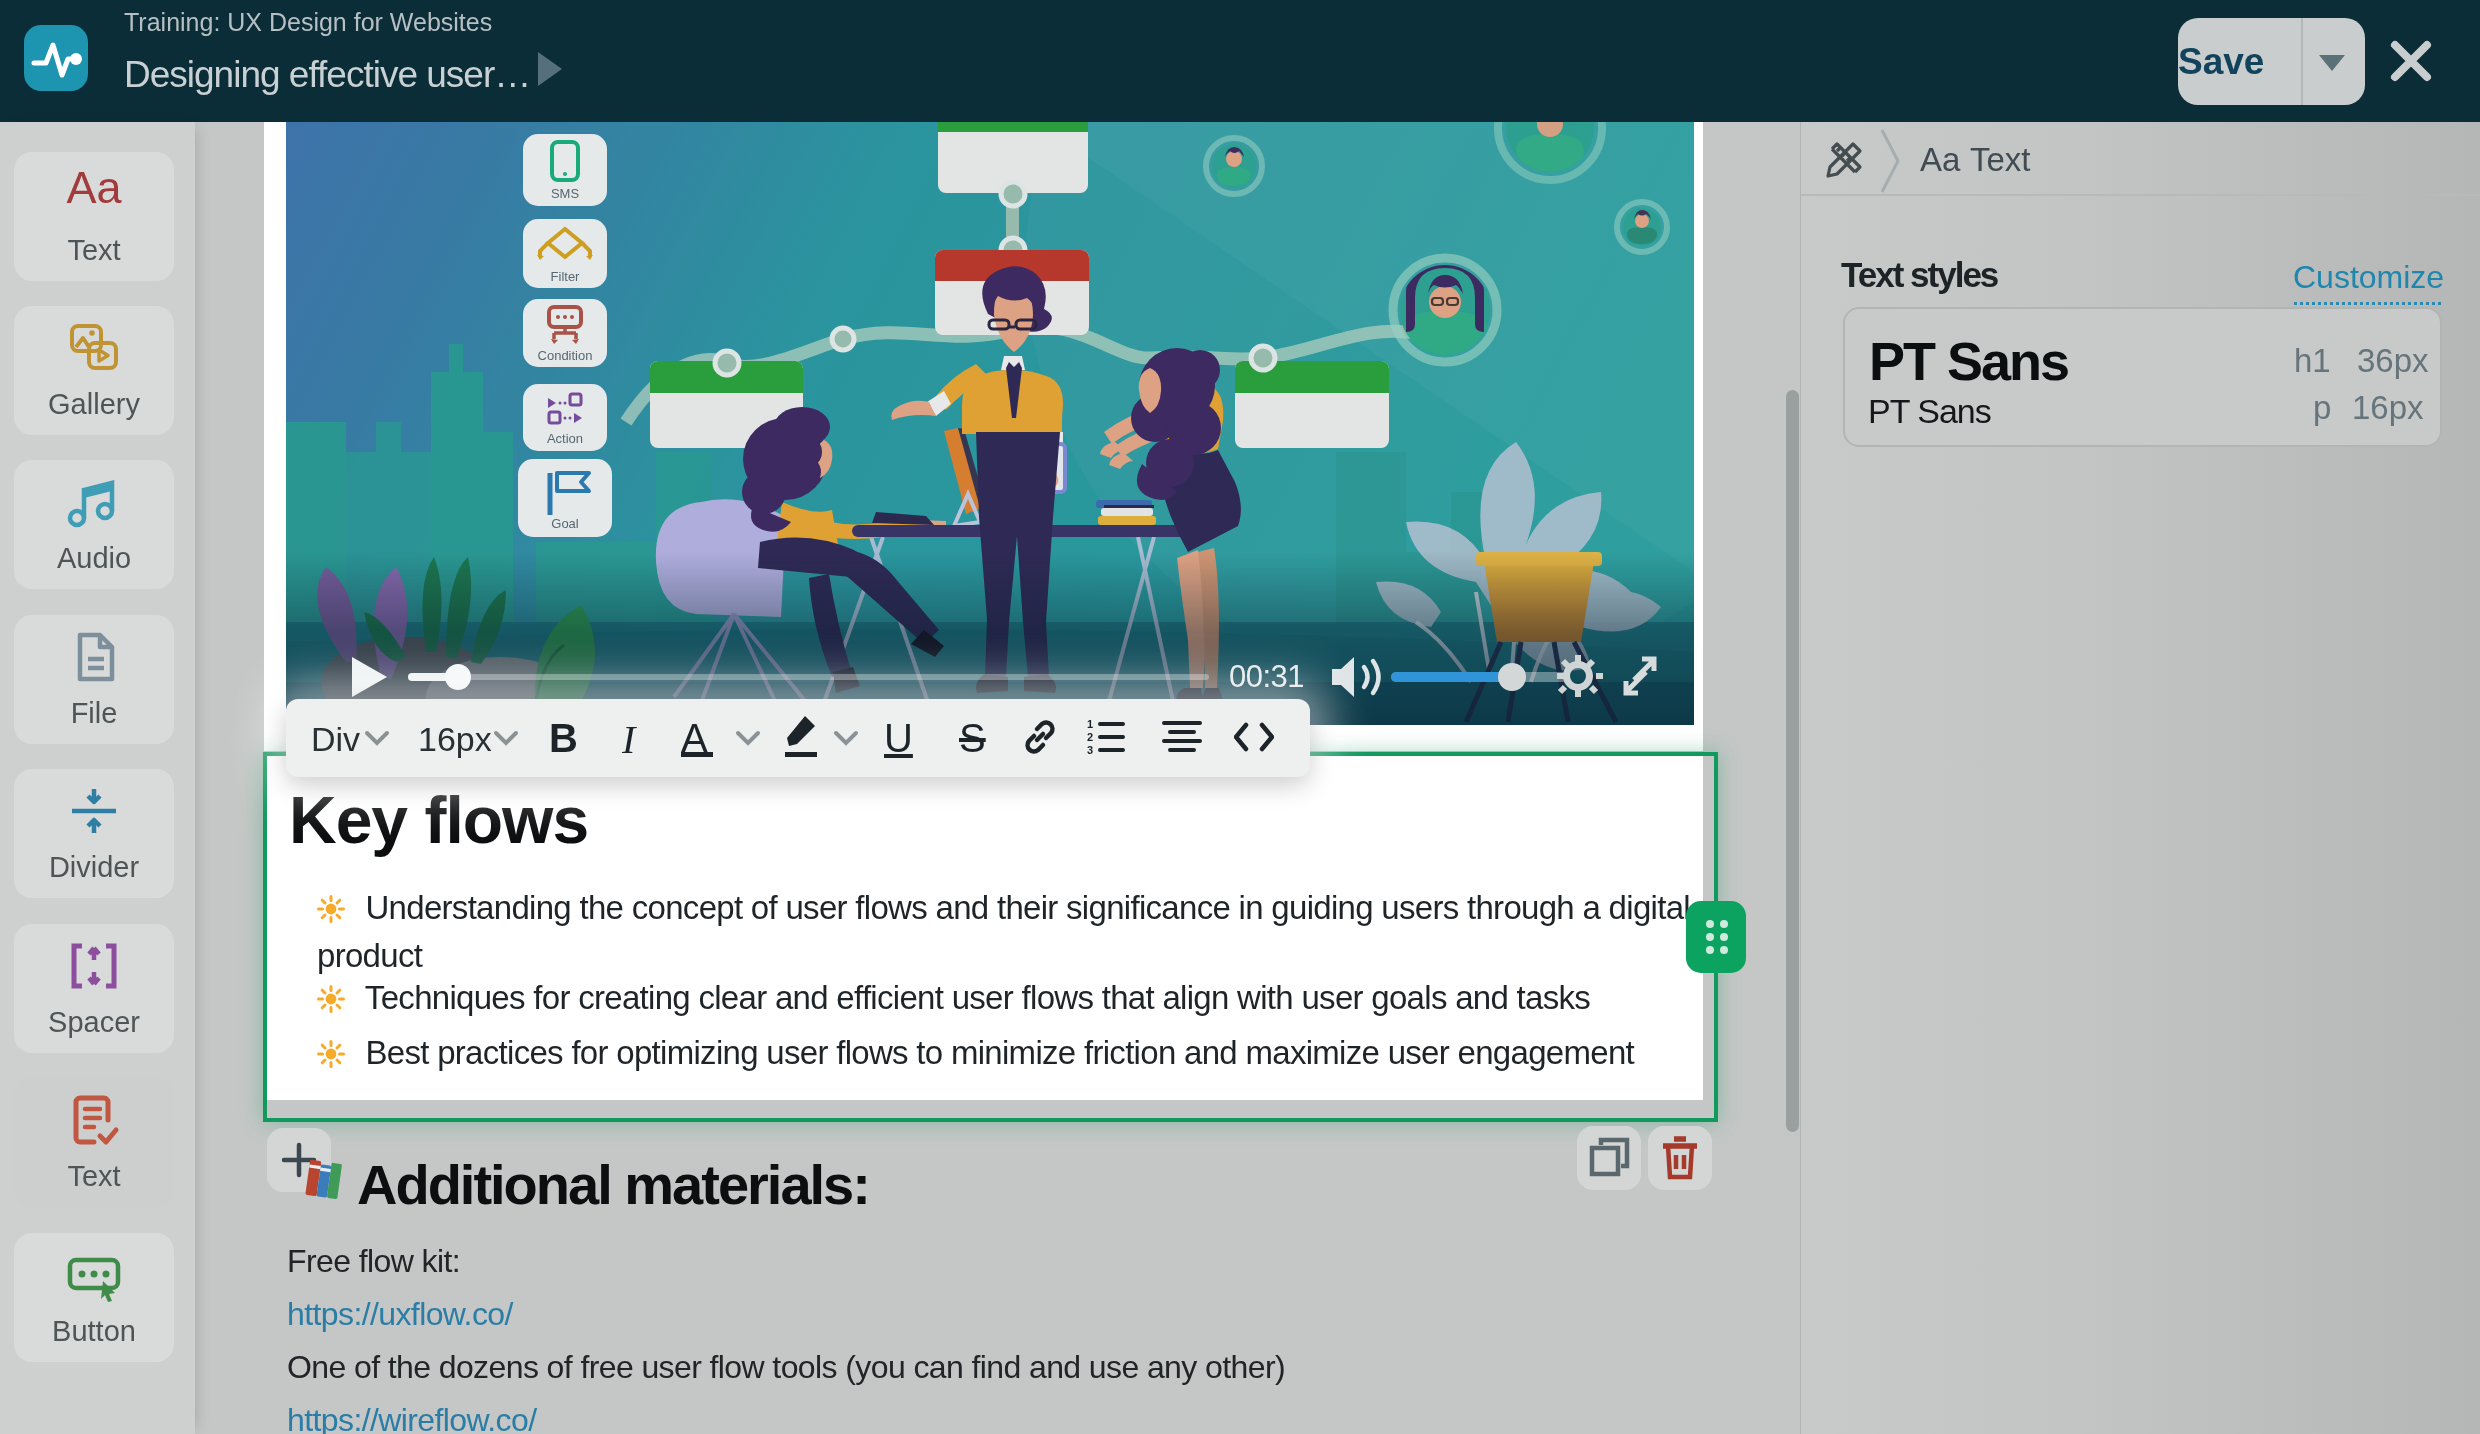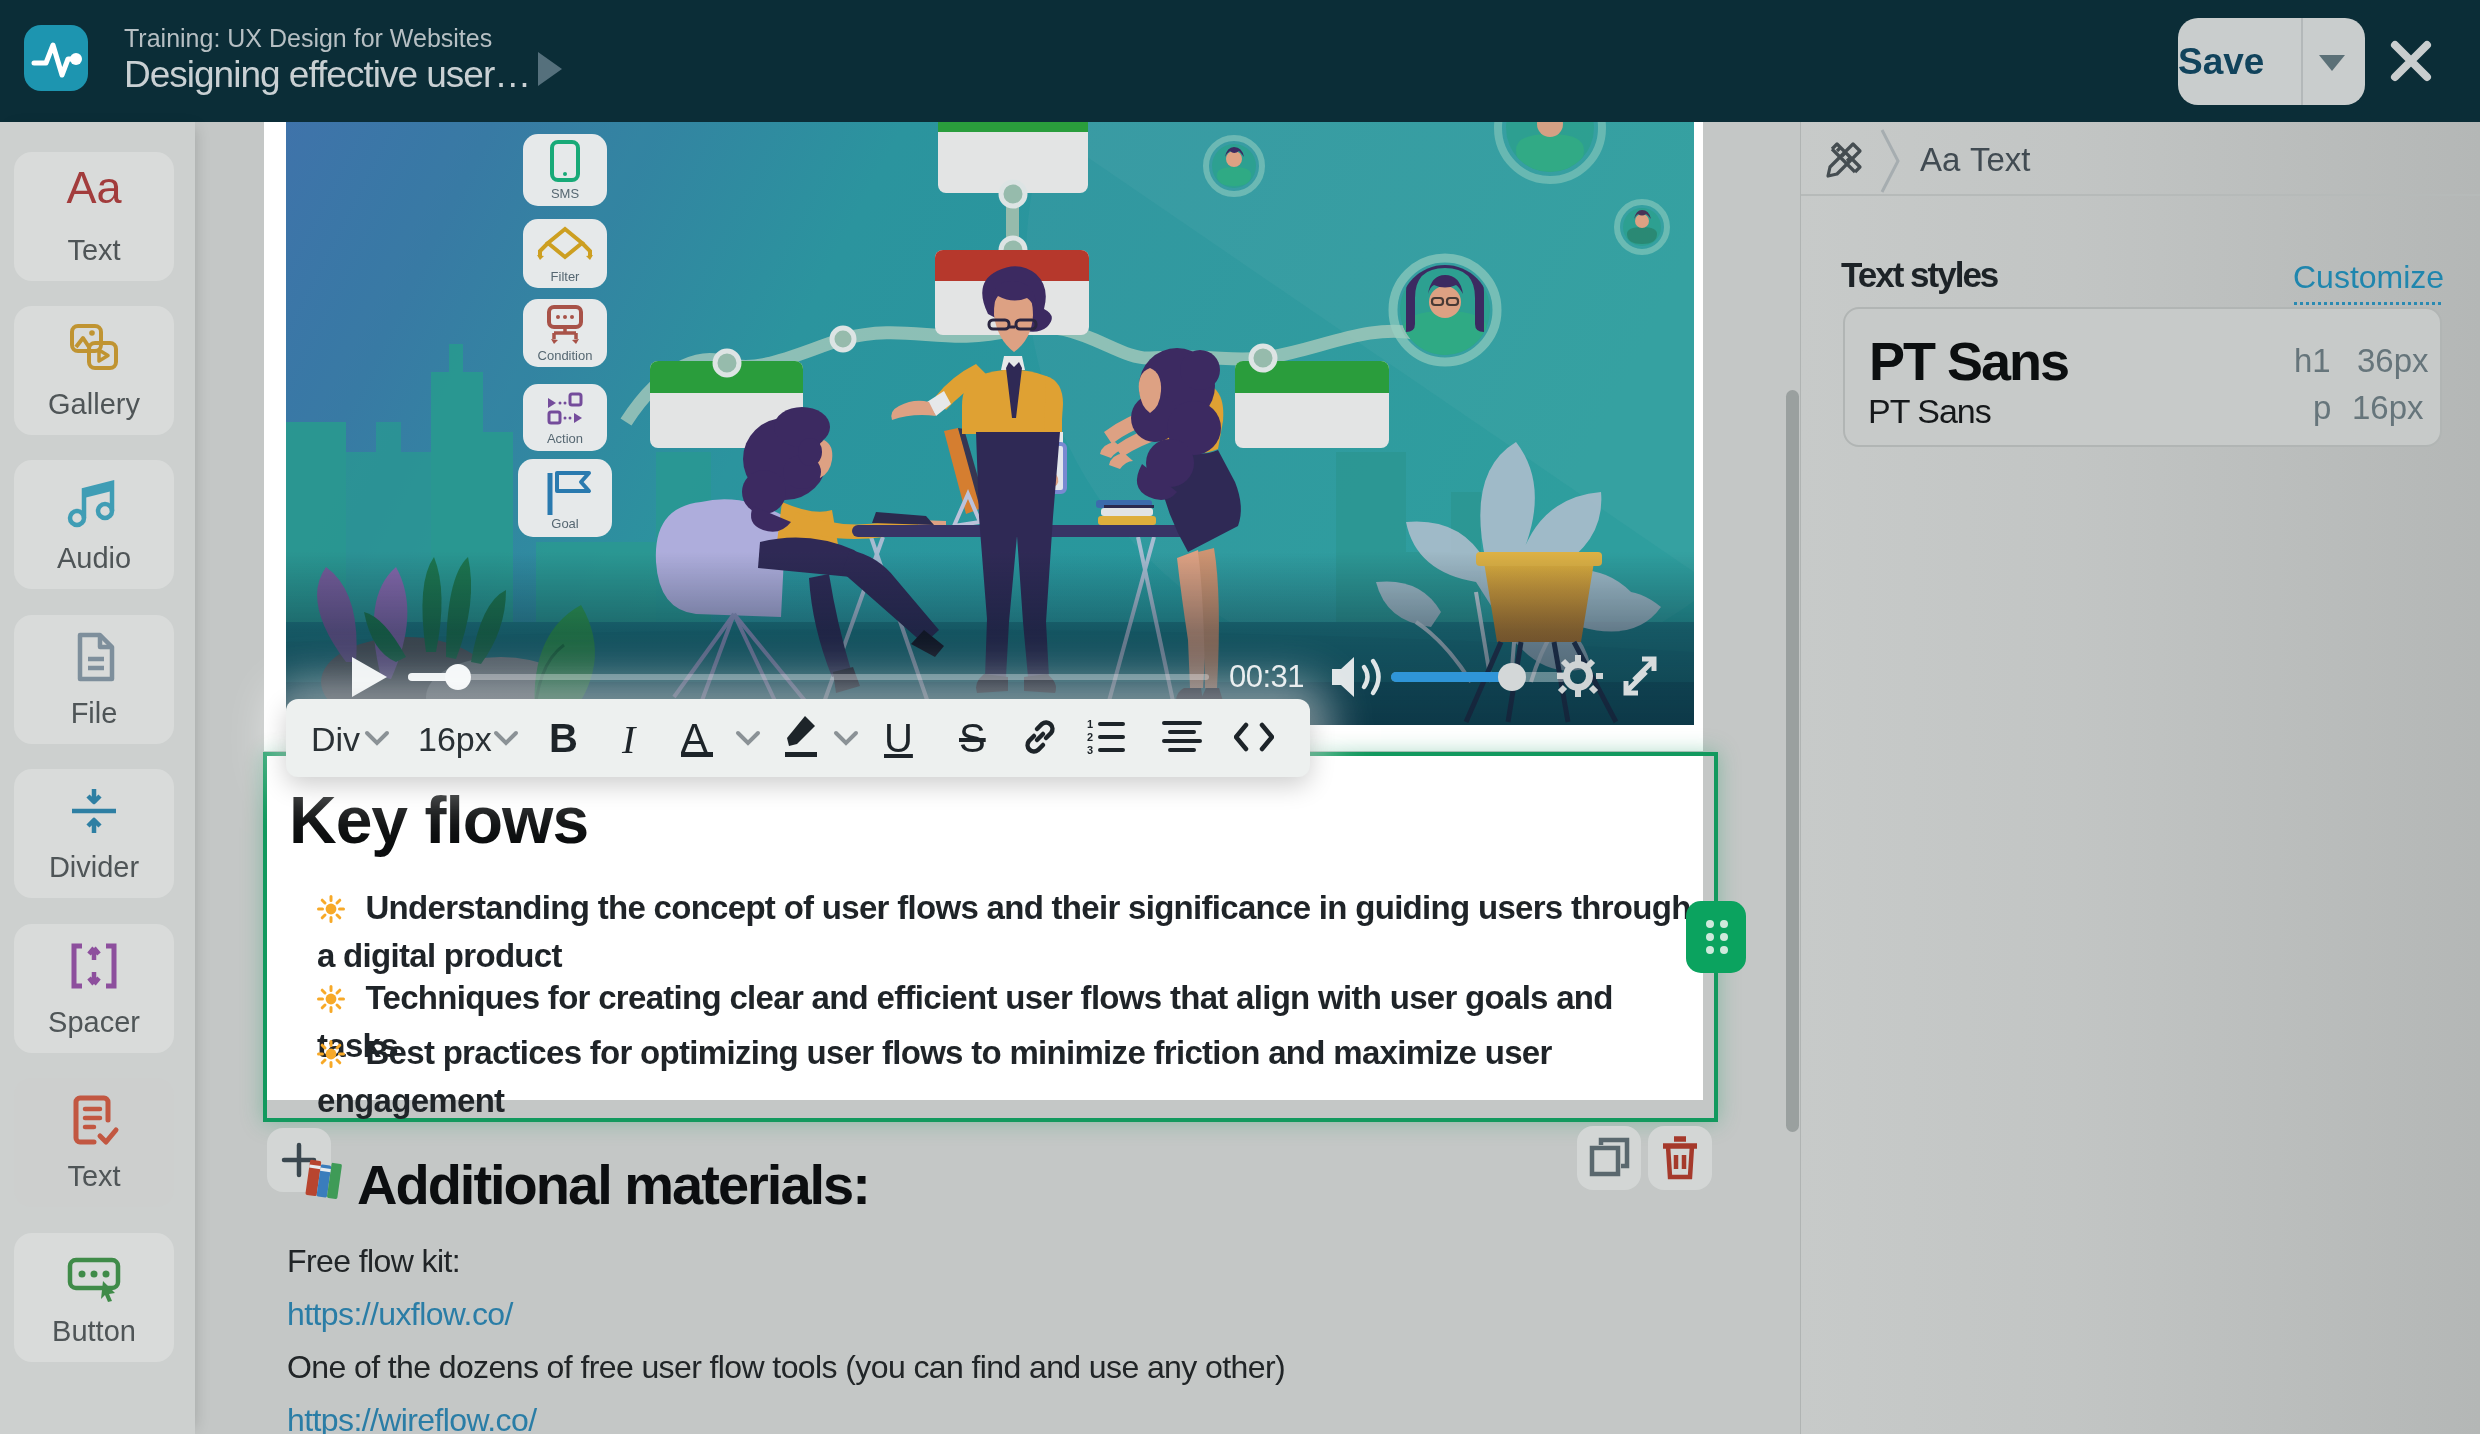--- a/index.html
+++ b/index.html
@@ -2,42 +2,42 @@
 <html><head>
 <meta charset="utf-8">
 <style>
   * { margin:0; padding:0; box-sizing:border-box; }
   html,body { width:2480px; height:1434px; overflow:hidden; background:#c4c7c6;
     font-family:"Liberation Sans", sans-serif; }
   .abs { position:absolute; }
   
   #topbar { position:absolute; left:0; top:0; width:2480px; height:122px; background:#0b2d37; }
   #logo { position:absolute; left:24px; top:25px; width:64px; height:66px; border-radius:17px; background:#1d95b0; }
-  #crumb { position:absolute; left:124px; top:24px; font-size:25px; color:#b6bfc3; }
+  #crumb { position:absolute; left:124px; top:8px; font-size:25px; color:#b6bfc3; }
   #doctitle { position:absolute; left:124px; top:54px; font-size:37px; font-weight:500; color:#c9d0d3; letter-spacing:-1px; }
   #playarr { position:absolute; left:538px; top:52px; width:0; height:0; border-left:24px solid #55707c; border-top:17px solid transparent; border-bottom:17px solid transparent; }
   #savebtn { position:absolute; left:2178px; top:18px; width:187px; height:87px; background:#c9cdcd; border-radius:20px; }
   #savebtn .txt { position:absolute; left:0; top:0; width:123px; height:87px; line-height:87px; font-size:37px; font-weight:bold; color:#11435c; }
   #savebtn .sep { position:absolute; left:123px; top:0px; width:2px; height:87px; background:#b3b8b9; }
   #savebtn .caret { position:absolute; left:141px; top:37px; width:0; height:0; border-top:16px solid #5b7077; border-left:13px solid transparent; border-right:13px solid transparent; }
   
   #lsb { position:absolute; left:0; top:122px; width:195px; height:1312px; background:#cdd0cf; box-shadow:6px 0 14px -6px rgba(0,0,0,.18); }
   .tool { position:absolute; left:14px; width:160px; height:129px; border-radius:18px; background:#d9dbda; }
   .tool .lbl { position:absolute; width:100%; text-align:center; bottom:14px; font-size:29px; color:#4f5557; }
   .tool .ic { position:absolute; left:50%; top:16px; transform:translateX(-50%); }
   
   #vcard { position:absolute; left:264px; top:122px; width:1439px; height:629px; background:#ffffff; }
   #video { position:absolute; left:286px; top:122px; width:1408px; height:603px; }
   #toolbar { position:absolute; left:286px; top:699px; width:1024px; height:78px; background:#edf0ef; border-radius:12px;
     box-shadow:0 8px 26px rgba(0,0,0,.20), 0 0 46px 16px rgba(255,255,255,.55); }
   #selbox { position:absolute; left:263px; top:752px; width:1455px; height:370px; border:4px solid #12995e;
     box-shadow:0 0 20px rgba(18,153,94,.35); }
   #selwhite { position:absolute; left:267px; top:756px; width:1436px; height:344px; background:#fff; }
   #kphead { position:absolute; left:289px; top:782px; font-size:66px; font-weight:bold; color:#0b0d0e; letter-spacing:-1px; }
-  .kp { position:absolute; left:317px; width:1384px; font-size:33px; color:#1f2428; line-height:48px; letter-spacing:-.7px;font-weight:bold; }
+  .kp { position:absolute; left:317px; width:1384px; font-size:33px; color:#1f2428; line-height:48px; letter-spacing:-.7px; }
   .sun { display:inline-block; vertical-align:-4px; margin-right:12px; }
   #handle { position:absolute; left:1686px; top:901px; width:60px; height:72px; border-radius:15px; background:#0ba35f; }
   
   .gbtn { position:absolute; width:64px; height:64px; border-radius:16px; background:#d3d6d5; }
   #amhead { position:absolute; left:357px; top:1140px; font-size:56px; font-weight:bold; color:#0c0e10; letter-spacing:-2px;margin-top:12px; }
   .gtext { position:absolute; left:287px; font-size:32px; color:#212527; letter-spacing:-0.6px; }
   .glink { position:absolute; left:287px; font-size:32px; color:#2a7da6; letter-spacing:-0.6px; }
   
   #rpanel { position:absolute; left:1800px; top:122px; width:680px; height:1312px;
     background:linear-gradient(90deg,#c7cac9 0%,#c2c5c4 40%,#b4b7b6 100%); border-left:1px solid #b0b4b3; }

